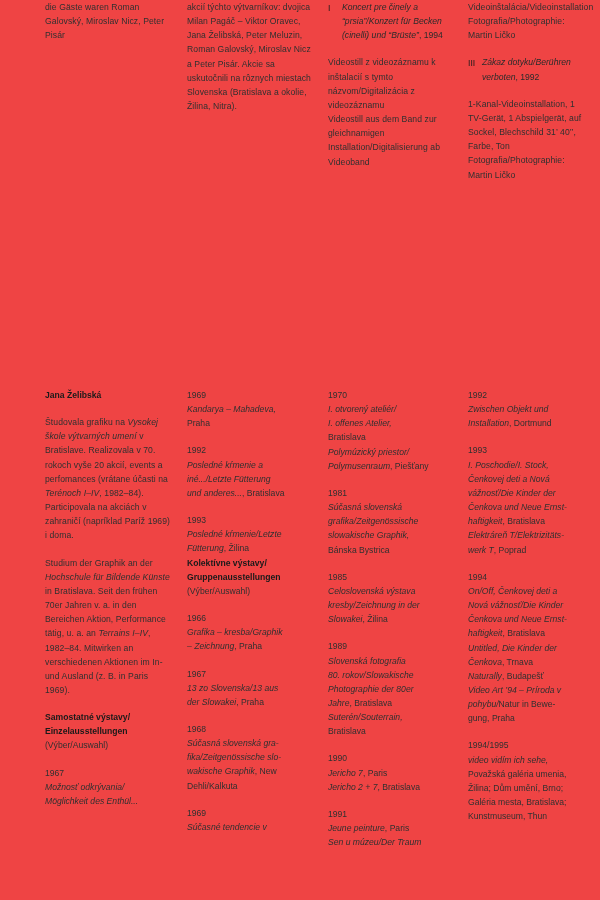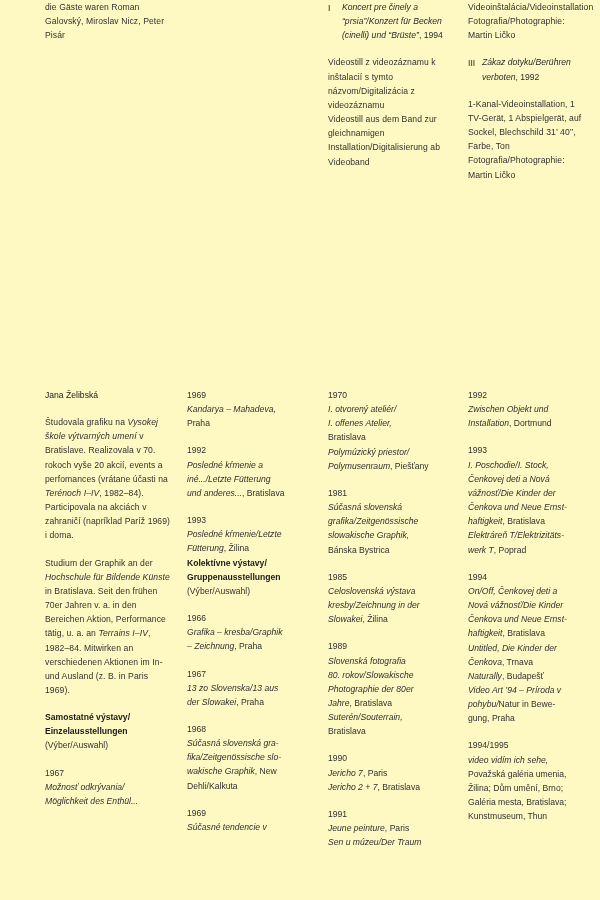--- a/index.html
+++ b/index.html
@@ -14,21 +14,21 @@
     overflow: hidden;
     position: relative;
     font-family: "Liberation Sans", sans-serif;
     color: #2b2b2b;
     -webkit-font-smoothing: antialiased;
   }
 
   .page {
     position: absolute;
     inset: 0;
-    background: #fef9c3;
+    background: #ef4444;
     overflow: hidden;
   }
 
   
   .col {
     position: absolute;
     box-sizing: border-box;
   }
   .col-1 { left: 45px;  width: 128px; }
   .col-2 { left: 187px; width: 128px; }
@@ -48,21 +48,21 @@
   }
   .blk:last-child { margin-bottom: 0; }
 
   .blk.tight { margin-bottom: 0; }
 
   .it { font-style: italic; }
 
   .heading {
     font-size: 8.6px;
     line-height: 14.15px;
-    font-weight: normal;
+    font-weight: bold;
     color: #1a1a1a;
     margin: 0 0 13px 0;
   }
 
   .subheading {
     font-size: 8.6px;
     line-height: 14.15px;
     font-weight: bold;
     color: #1a1a1a;
     margin: 0;
@@ -98,20 +98,23 @@
 </style>
 </head>
 <body>
 
 <div class="page">
 
   <div class="col col-1 section-top">
     <p class="blk">die Gäste waren Roman Galovský, Miroslav Nicz, Peter Pisár</p>
   </div>
 
+  <div class="col col-2 section-top">
+    <p class="blk">akcií týchto výtvarníkov: dvojica Milan Pagáč – Viktor Oravec, Jana Želibská, Peter Meluzin, Roman Galovský, Miroslav Nicz a Peter Pisár. Akcie sa uskutočnili na rôznych miestach Slovenska (Bratislava a okolie, Žilina, Nitra).</p>
+  </div>
 
   <div class="col col-3 section-top">
 
     <div class="work">
       <span class="rn">I</span><span class="it">Koncert pre činely a “prsia”/Konzert für Becken (cinelli) und “Brüste”</span><span>, 1994</span>
     </div>
 
     <p class="blk tight">Videostill z videozáznamu k inštalacií s tymto názvom/Digitalizácia z videozáznamu</p>
     <p class="blk">Videostill aus dem Band zur gleichnamigen Installation/Digitalisierung ab Videoband</p>
   </div>

